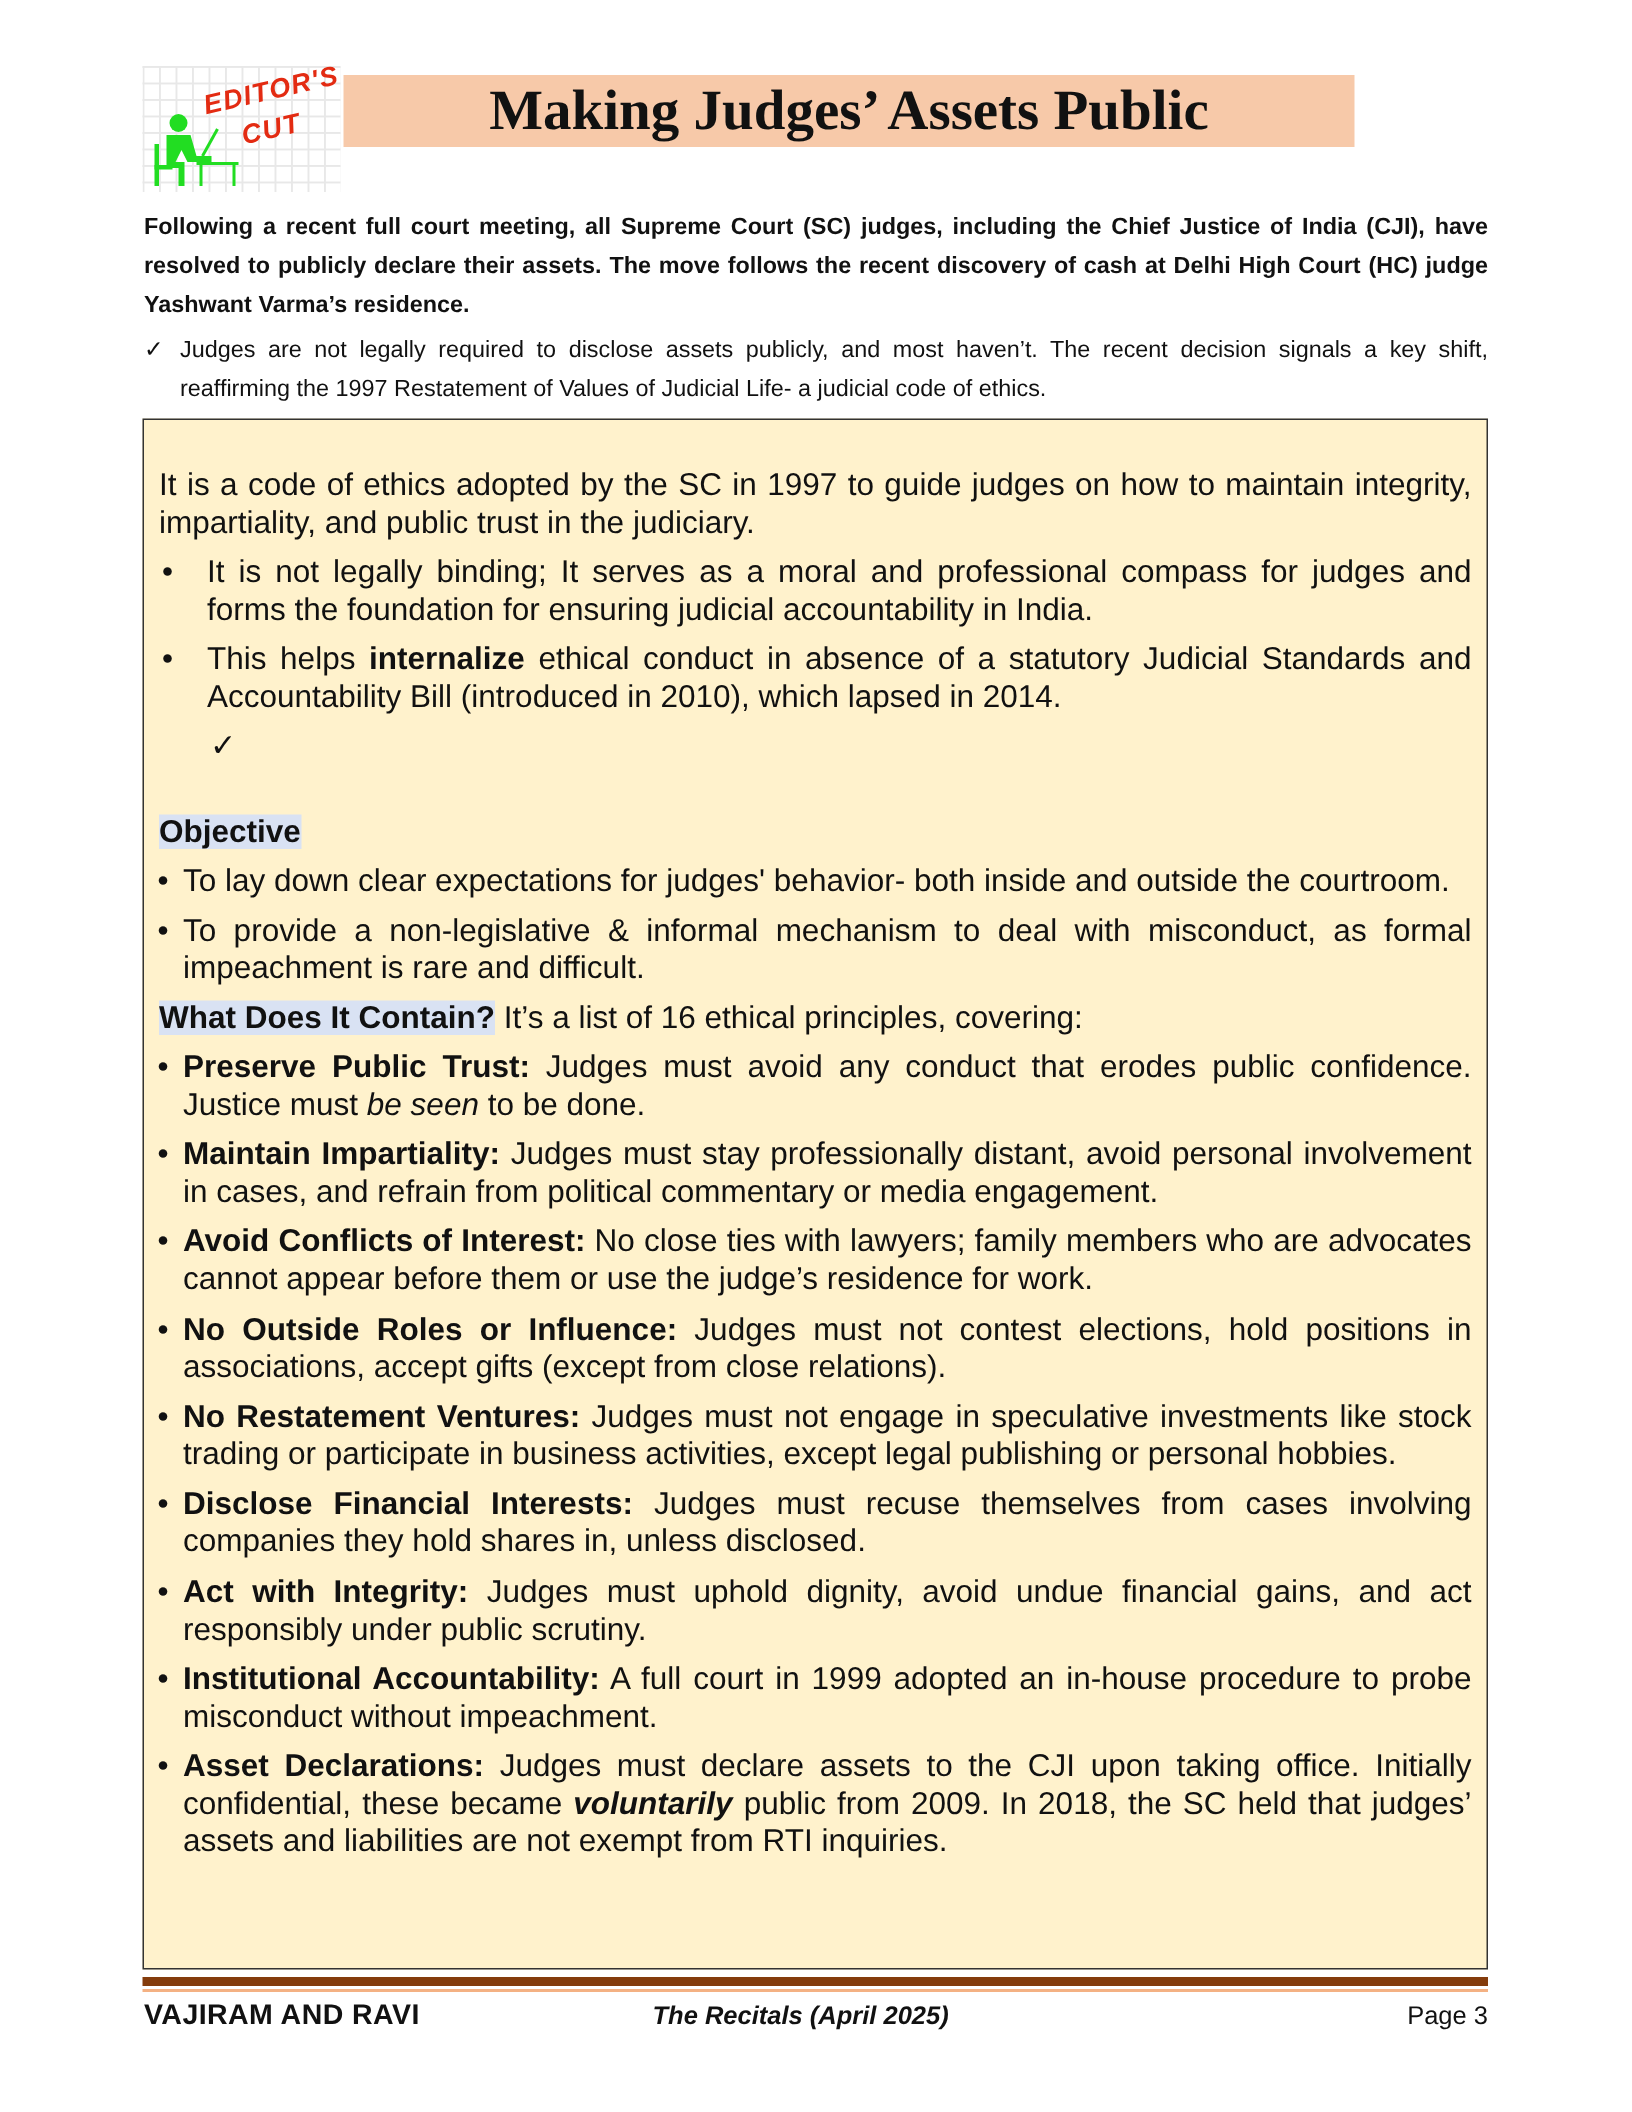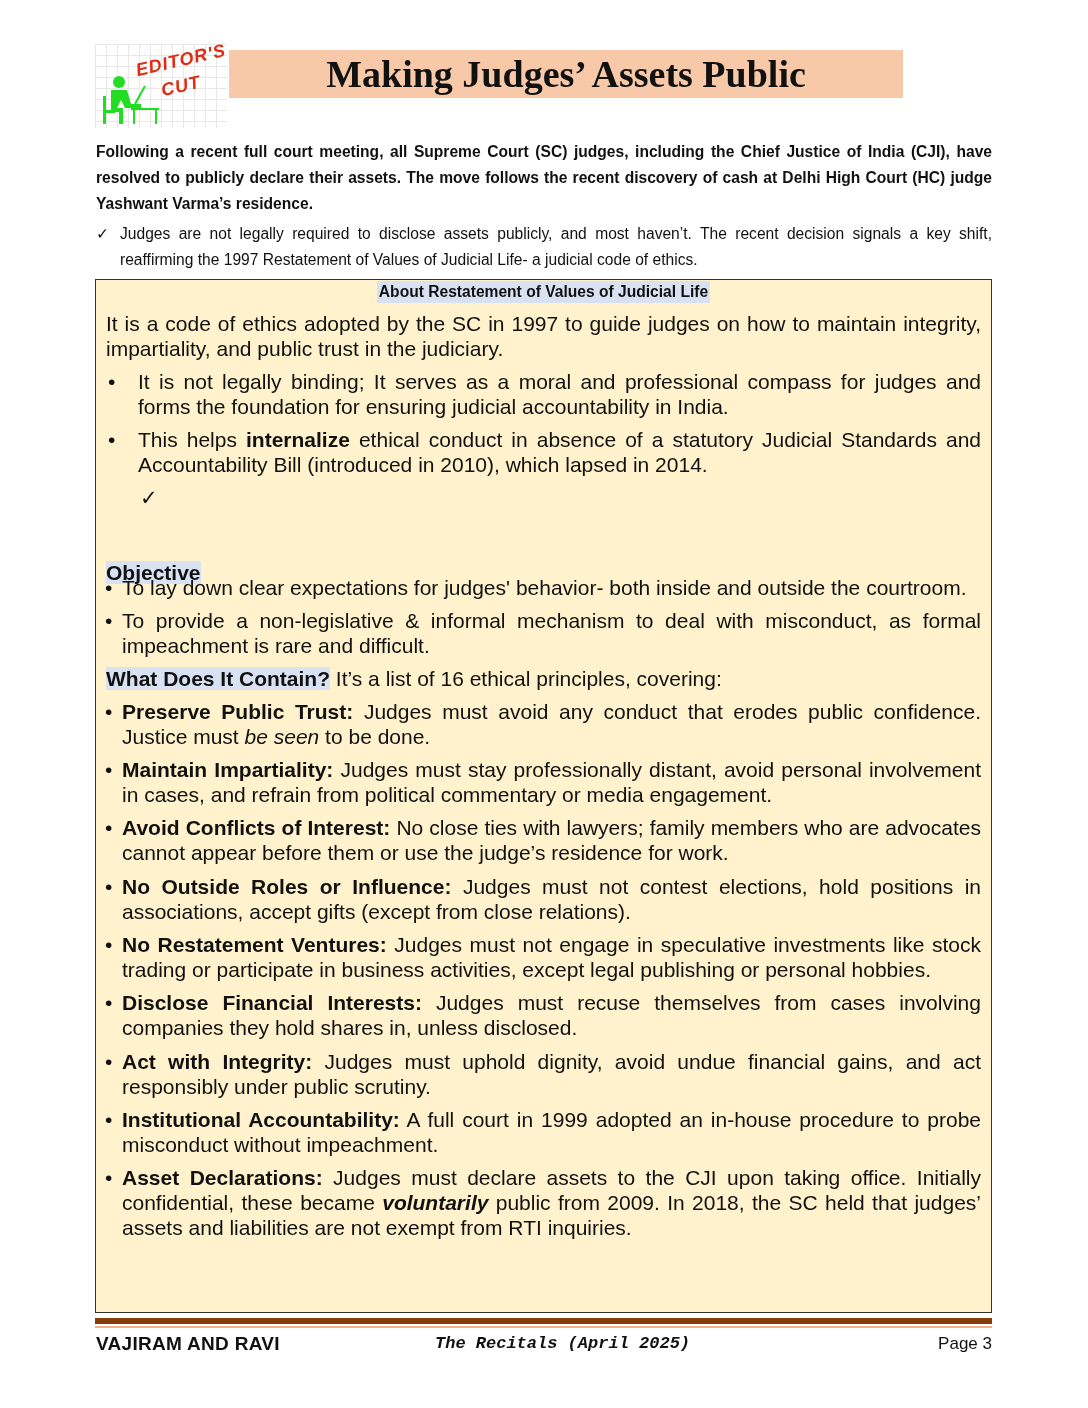--- a/index.html
+++ b/index.html
@@ -28,21 +28,21 @@
   .box-header { position: absolute; left: 0; right: 0; top: 0; text-align: center; }
   .box-header span { display: inline-block; background: #d9e2f3; font-weight: bold; font-size: 15.6px; line-height: 22px; padding: 0 2px; margin-top: 1px; }
 
   .p { position: absolute; font-size: 21px; line-height: 25px; text-align: justify; }
   .bul { position: absolute; left: 20px; }
   .hl { background: #d9e2f3; font-weight: bold; }
 
   .footer-rule1 { position: absolute; left: 95px; top: 1318px; width: 897px; height: 6px; background: #843c0c; }
   .footer-rule2 { position: absolute; left: 95px; top: 1326px; width: 897px; height: 2px; background: #f4b183; }
   .footer-left { position: absolute; left: 96px; top: 1333px; font-weight: bold; font-size: 19px; letter-spacing: 0.3px; }
-  .footer-mid { position: absolute; left: 435px; top: 1334px; font-weight: bold; font-style: italic; font-size: 17px; font-family: Liberation Mono, monospace; }
+  .footer-mid { position: absolute; left: 435px; top: 1334px; font-weight: bold; font-style: italic; font-size: 17px; }
   .footer-right { position: absolute; right: 96px; top: 1334px; font-size: 17px; }
 </style>
 </head>
 <body>
 
 <div class="logo">
   <div class="logo-grid"></div>
   <svg class="logo-person" viewBox="0 0 60 52">
     <circle cx="18" cy="8" r="6" fill="#22dd22"></circle>
     <path d="M10 16 L26 16 L30 30 L40 30 L40 34 L24 34 L20 26 L16 34 L22 34 L22 50 L18 50 L18 38 L10 38 Z" fill="#22dd22"></path>
@@ -61,41 +61,38 @@
   <h1 class="title">Making Judges’ Assets Public</h1>
 </div>
 
 <p class="intro">Following a recent full court meeting, all Supreme Court (SC) judges, including the Chief Justice of India (CJI), have resolved to publicly declare their assets. The move follows the recent discovery of cash at Delhi High Court (HC) judge Yashwant Varma’s residence.</p>
 <div class="check-item">
   <span class="mark">✓</span>
   <span>Judges are not legally required to disclose assets publicly, and most haven’t. The recent decision signals a key shift, reaffirming the 1997 Restatement of Values of Judicial Life- a judicial code of ethics.</span>
 </div>
 
 <div class="box">
-  <div class="box-header">
-    <span>About Restatement of Values of Judicial Life</span>
-  </div>
 
   <p class="p" style="left:10px; top:31px; width:875px;">It is a code of ethics adopted by the SC in 1997 to guide judges on how to maintain integrity, impartiality, and public trust in the judiciary.</p>
 
   <div class="p" style="left:42px; top:89px; width:843px;">
     <span class="bul" style="left:-30px;">•</span>
     <span>It is not legally binding; It serves as a moral and professional compass for judges and forms the foundation for ensuring judicial accountability in India.</span>
   </div>
 
   <div class="p" style="left:42px; top:147px; width:843px;">
     <span class="bul" style="left:-30px;">•</span>
     <span>This helps </span><b>internalize</b><span> ethical conduct in absence of a statutory Judicial Standards and Accountability Bill (introduced in 2010), which lapsed in 2014.</span>
   </div>
 
   <div class="p" style="left:74px; top:205px; width:811px;">
     <span class="bul" style="left:-30px;">✓</span>
   </div>
 
-  <div class="p" style="left:10px; top:262px; width:875px;margin-top:18px;">
+  <div class="p" style="left:10px; top:262px; width:875px;">
     <span class="hl">Objective</span>
   </div>
 
   <div class="p" style="left:26px; top:295px; width:859px;">
     <span class="bul" style="left:-17px;">•</span>
     <span>To lay down clear expectations for judges' behavior- both inside and outside the courtroom.</span>
   </div>
   <div class="p" style="left:26px; top:328px; width:859px;">
     <span class="bul" style="left:-17px;">•</span>
     <span>To provide a non-legislative &amp; informal mechanism to deal with misconduct, as formal impeachment is rare and difficult.</span>

